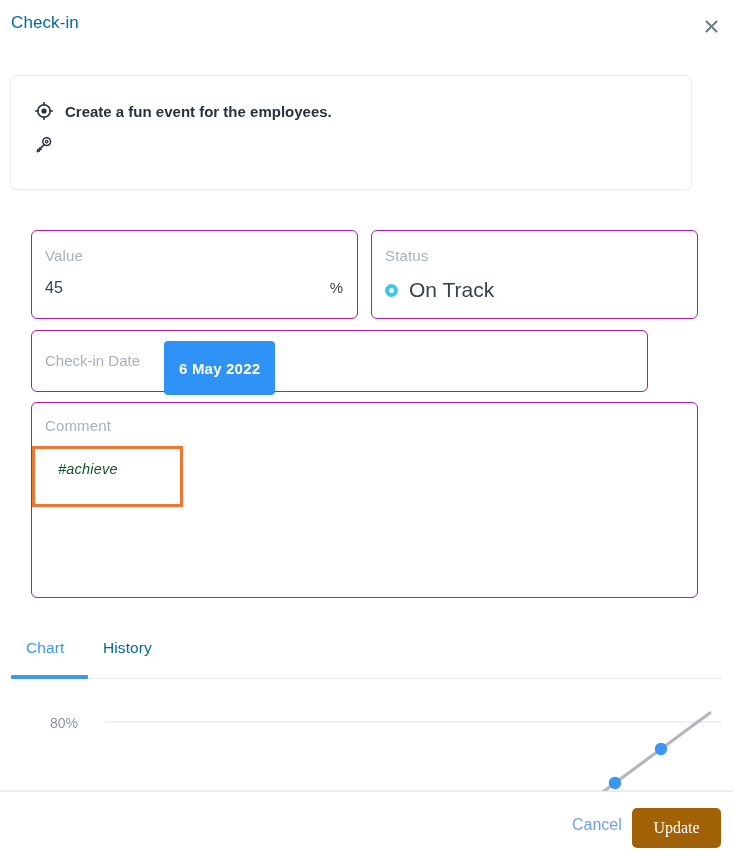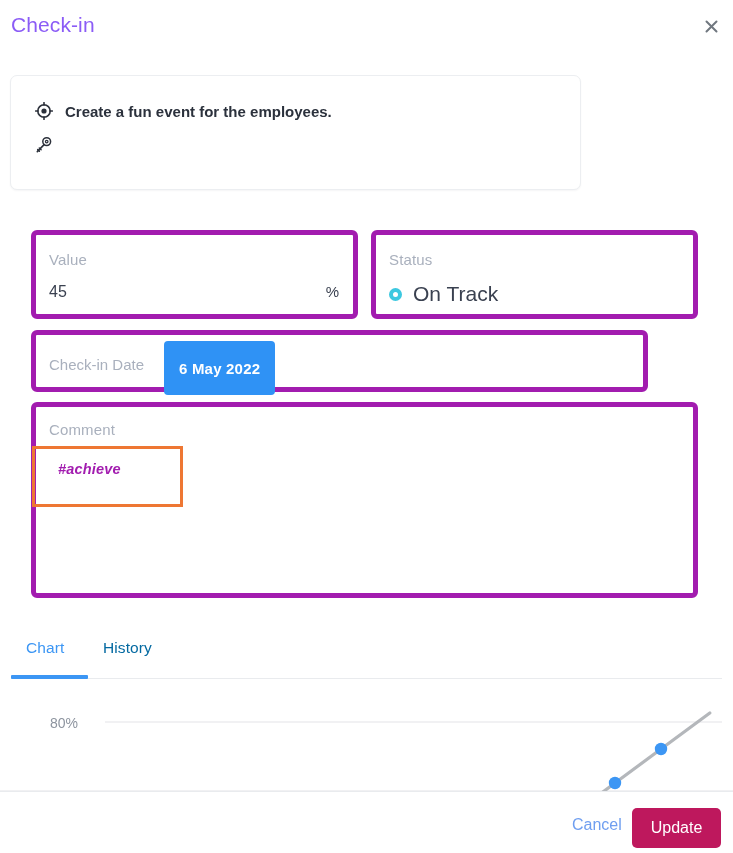--- a/index.html
+++ b/index.html
@@ -19,42 +19,42 @@
   
   .modal-header {
     position: absolute;
     left: 0; top: 0;
     width: 733px;
     height: 52px;
   }
   .modal-title {
     position: absolute;
     left: 11px; top: 13px;
-    font-size: 21px;
-    color: #8b5cf6;
+    font-size: 17px;
+    color: #0369a1;
     letter-spacing: .1px;
   }
   .close-btn {
     position: absolute;
     right: 8px; top: 12px;
     width: 28px; height: 28px;
     display: flex; align-items: center; justify-content: center;
     cursor: pointer;
     color: #707784;
     font-size: 18px;
     line-height: 1;
     background: none; border: none;
     padding: 0;
   }
 
   
   .objective-card {
     position: absolute;
     left: 10px; top: 75px;
-    width: 571px;
+    width: 682px;
     height: 115px;
     box-sizing: border-box;
     border: 1px solid #eceef1;
     border-radius: 7px;
     background: #fff;
     box-shadow: 0 1px 2px rgba(25,30,45,0.045);
   }
   .obj-row {
     position: absolute;
     left: 22px;
@@ -75,21 +75,21 @@
     color: #2b313c;
     white-space: nowrap;
   }
   .obj-row.goal .obj-text { font-weight: 600; font-size: 15px; }
   .obj-row.kr   .obj-text { font-weight: 700; font-size: 17px; letter-spacing: .1px; }
 
   
   .field-card {
     position: absolute;
     box-sizing: border-box;
-    border: 5px solid #a21caf;
+    border: 1px solid #a21caf;
     border-radius: 6px;
     background: #fff;
   }
   .field-label {
     position: absolute;
     font-size: 15px;
     color: #a9b0bd;
     letter-spacing: .15px;
   }
   .value-card  { left: 31px;  top: 230px; width: 327px; height: 89px; }
@@ -160,23 +160,23 @@
     left: 32px; top: 446px;
     width: 151px; height: 61px;
     box-sizing: border-box;
     border: 3px solid #ee7733;
     background: transparent;
   }
   .comment-tag {
     position: absolute;
     left: 58px; top: 461px;
     font-size: 14.5px;
-    font-weight: 700;
+    font-weight: 400;
     font-style: italic;
-    color: #a21caf;
+    color: #14532d;
     letter-spacing: .2px;
   }
 
   
   .tabs-bar {
     position: absolute;
     left: 0; top: 632px;
     width: 733px;
     height: 48px;
   }
@@ -327,13 +327,13 @@
     <line id="gridline-bottom" x1="0" y1="105" x2="733" y2="105" stroke="#ededef" stroke-width="1.4"></line>
     <polyline id="chart-line" points="595.7,111.3 615.0,97.0 661.0,63.0 709.8,27.0" fill="none" stroke="#b4b7bb" stroke-width="3.2" stroke-linecap="round"></polyline>
     <circle id="chart-point-0" cx="615" cy="97" r="6.2" fill="#3c96f4"></circle>
     <circle id="chart-point-1" cx="661" cy="63" r="6.2" fill="#3c96f4"></circle>
   </svg>
   <div class="chart-ylabel">80%</div>
 </div>
 
 <div class="footer-divider"></div>
 <button class="btn-cancel">Cancel</button>
-<button class="btn-update" style="background: #be185d;">Update</button>
+<button class="btn-update" style="background: #a16207; font-family: Liberation Serif, serif;">Update</button>
 
 </body></html>

